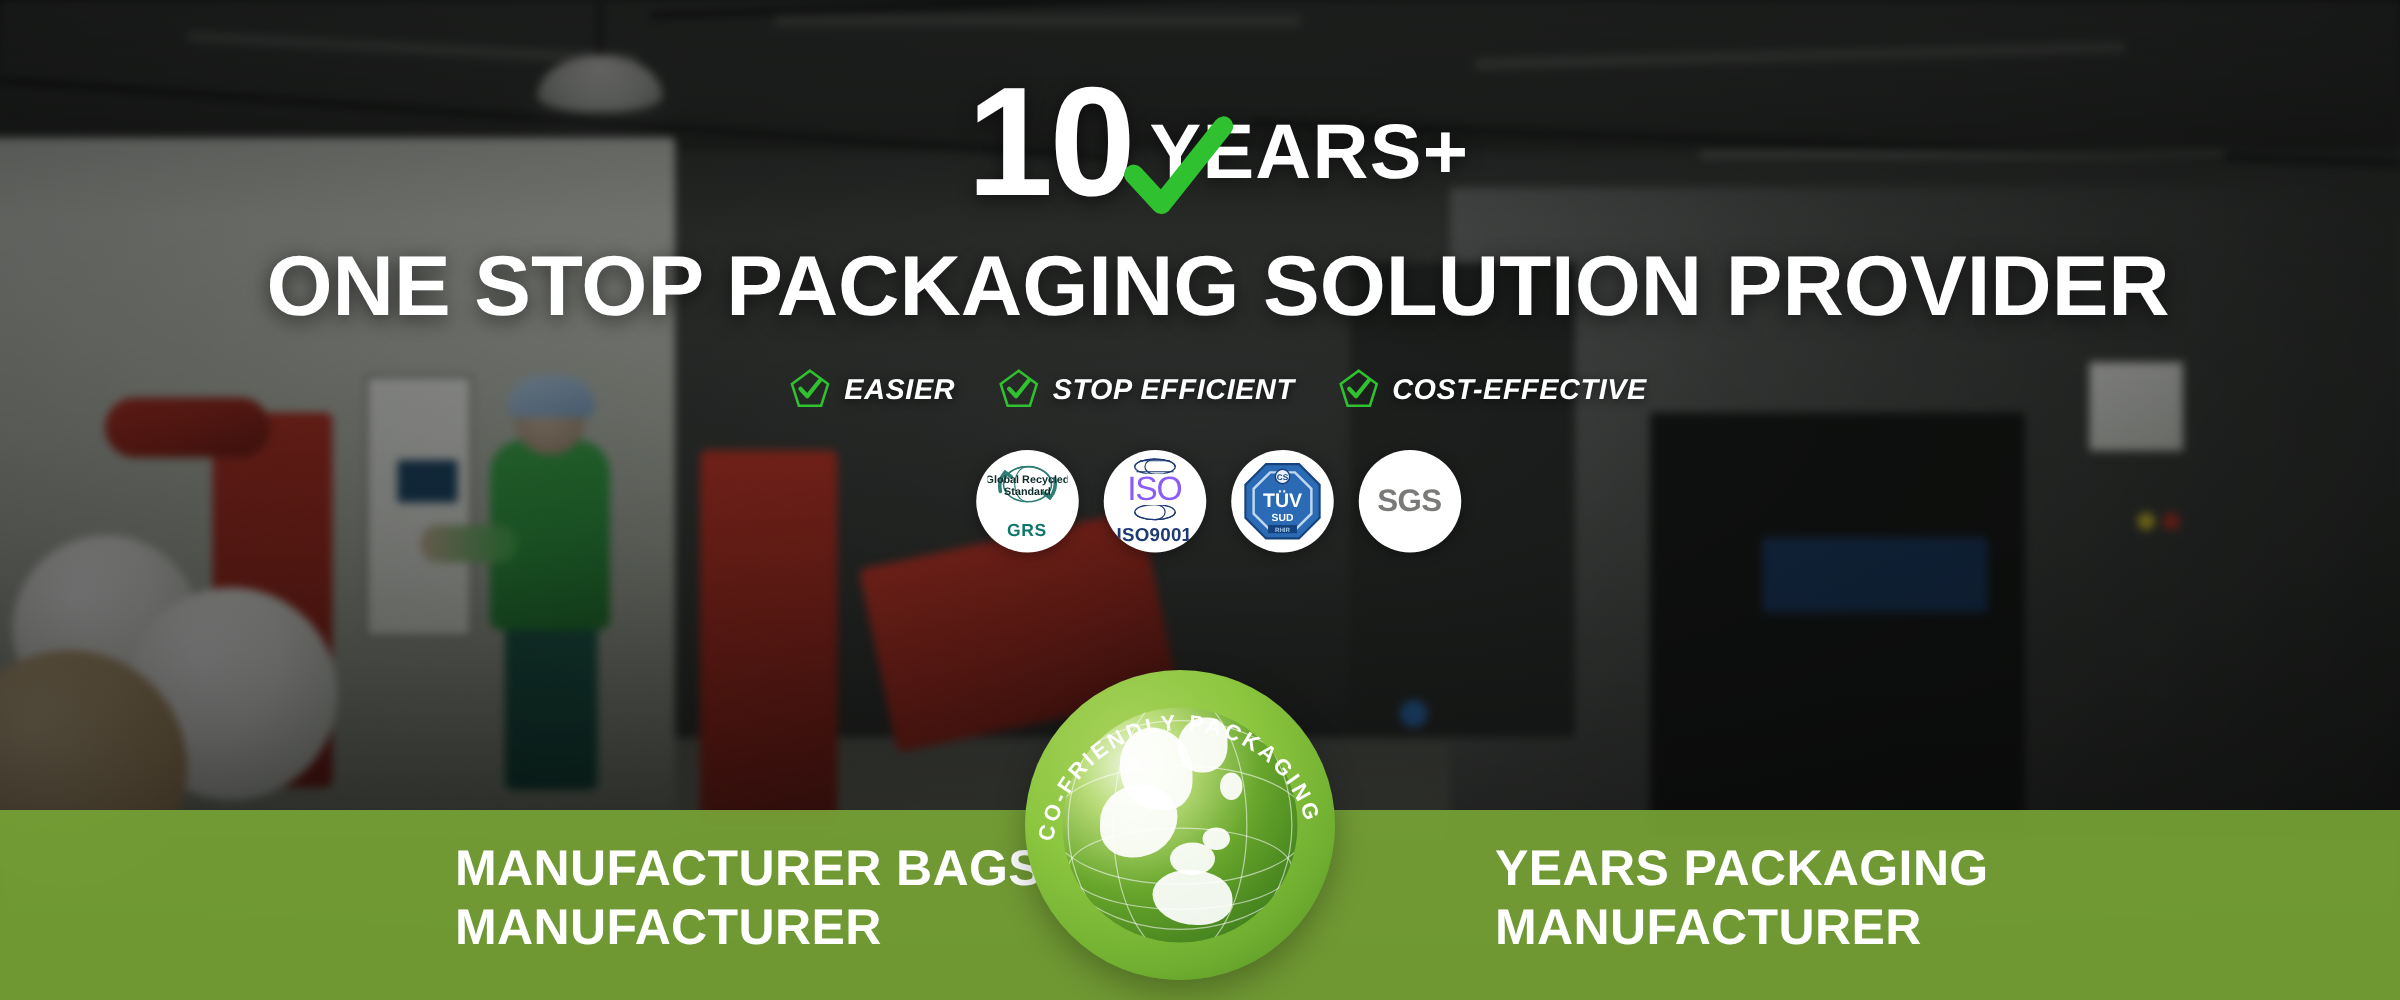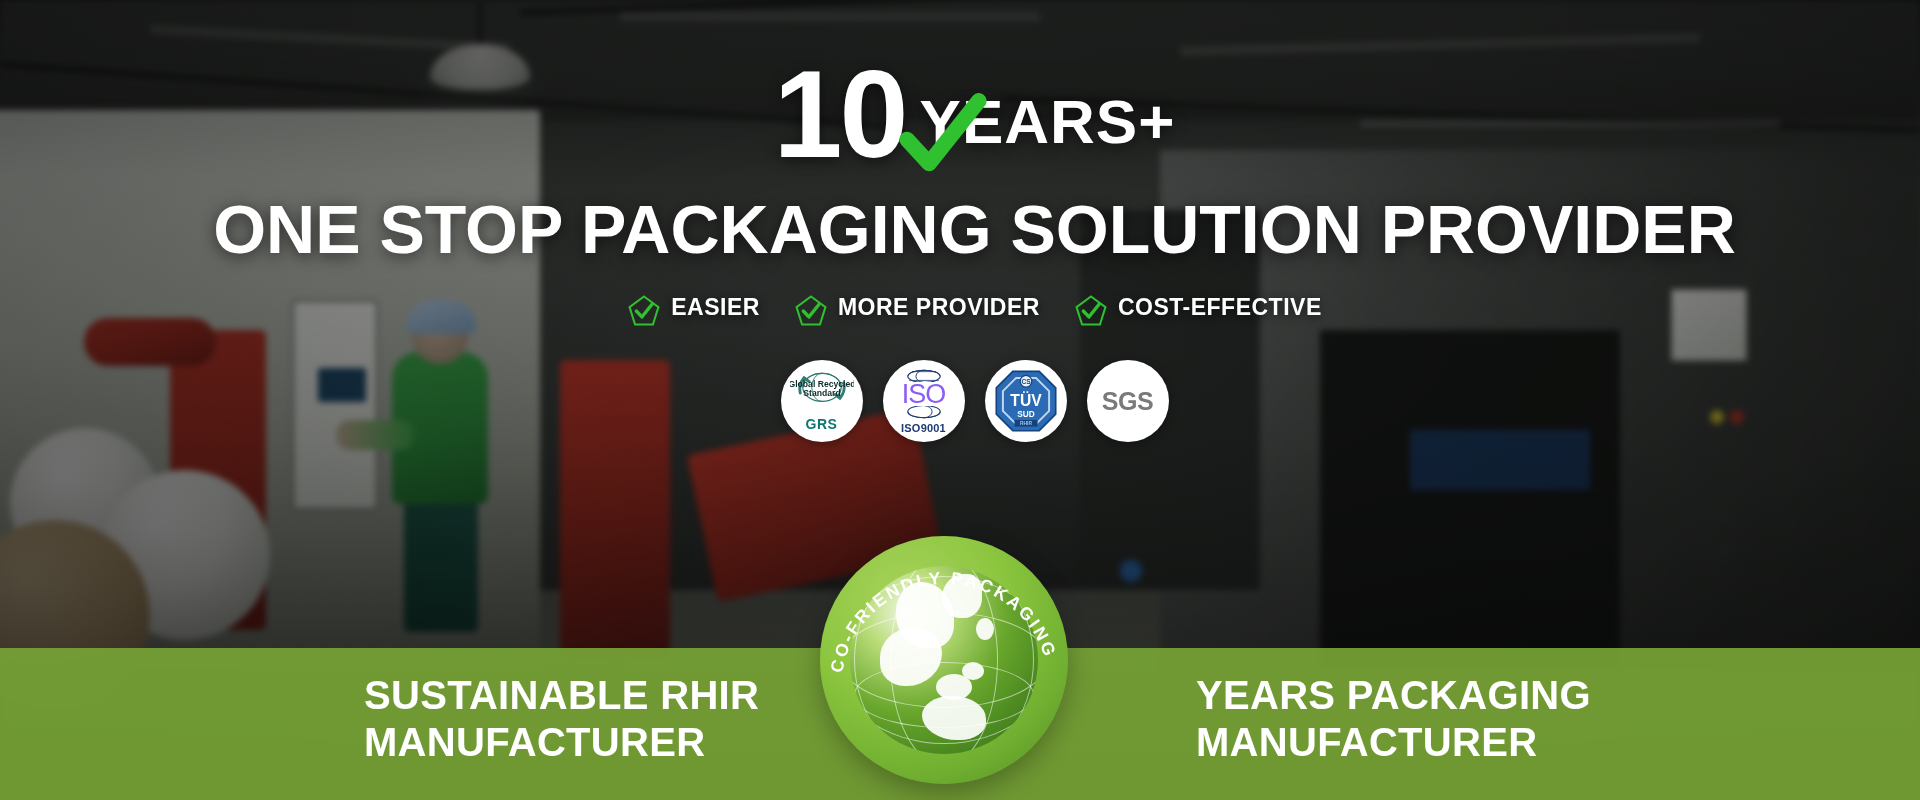--- a/index.html
+++ b/index.html
@@ -137,21 +137,21 @@
   .subhead {
     margin-top:22px;
     font-size:34px; font-weight:bold; color:#ffffff;
     text-shadow:0 2px 10px rgba(0,0,0,0.6);
   }
 
   .features {
     margin-top:26px;
     display:flex; align-items:center; gap:34px;
   }
-  .feature { display:flex; gap:10px; }
+  .feature { display:flex; align-items:center; gap:10px;font-style:italic; }
   .feature .ftext {
     font-size:23px; font-weight:bold; color:#ffffff; letter-spacing:0.5px;
     text-shadow:0 2px 8px rgba(0,0,0,0.6);
   }
 
   .certs {
     margin-top:32px;
     display:flex; align-items:flex-end; gap:20px;
   }
   .cert {
@@ -160,21 +160,21 @@
     display:flex; flex-direction:column; align-items:center; justify-content:center;
     box-shadow:0 2px 10px rgba(0,0,0,0.35);
     overflow:hidden;
   }
   .cert-grs-label {
     font-size:14px; font-weight:bold; color:#0f766e; letter-spacing:0.5px; margin-top:10px;
   }
   .iso-word {
     font-size:27px; font-weight:normal; color:#8b5cf6; letter-spacing:-1px; line-height:0.9;
   }
-  .iso-sub { font-size:11px; font-weight:bold; color:#1d3a73; letter-spacing:0.2px; margin-top:2px;}
+  .iso-sub { font-size:15px; font-weight:bold; color:#1d3a73; letter-spacing:0.2px; margin-top:2px;}
   .sgs-word {
     font-size:25px; font-weight:bold; color:#7a7a78; letter-spacing:-0.5px;
   }
 
   
   .greenbar {
     position:absolute; left:0; bottom:0; width:100%; height:152px;
     background:rgba(118,163,54,0.93);
     display:flex; align-items:center;
   }
@@ -285,21 +285,21 @@
           <path d="M11 20 L17.5 27 L29.5 12" fill="none" stroke="#2FC12F" stroke-width="4" stroke-linecap="round" stroke-linejoin="round"></path>
         </svg>
         <span class="ftext">EASIER</span>
       </div>
 
       <div class="feature">
         <svg width="34" height="34" viewBox="0 0 40 40">
           <polygon points="20,3 37,15.5 30.5,36 9.5,36 3,15.5" fill="none" stroke="#2FC12F" stroke-width="2.4"></polygon>
           <path d="M11 20 L17.5 27 L29.5 12" fill="none" stroke="#2FC12F" stroke-width="4" stroke-linecap="round" stroke-linejoin="round"></path>
         </svg>
-        <span class="ftext">MORE PROVIDER</span>
+        <span class="ftext">STOP EFFICIENT</span>
       </div>
 
       <div class="feature">
         <svg width="34" height="34" viewBox="0 0 40 40">
           <polygon points="20,3 37,15.5 30.5,36 9.5,36 3,15.5" fill="none" stroke="#2FC12F" stroke-width="2.4"></polygon>
           <path d="M11 20 L17.5 27 L29.5 12" fill="none" stroke="#2FC12F" stroke-width="4" stroke-linecap="round" stroke-linejoin="round"></path>
         </svg>
         <span class="ftext">COST-EFFECTIVE</span>
       </div>
 
@@ -352,21 +352,21 @@
       <div class="cert">
         <div class="sgs-word">SGS</div>
       </div>
 
     </div>
 
   </div>
 
   <div class="greenbar">
     <div class="bar-left">
-      <div>SUSTAINABLE RHIR</div>
+      <div>MANUFACTURER BAGS</div>
       <div>MANUFACTURER</div>
     </div>
     <div class="bar-right">
       <div>YEARS PACKAGING</div>
       <div>MANUFACTURER</div>
     </div>
   </div>
 
   <div class="globe">
     <div class="inner">

